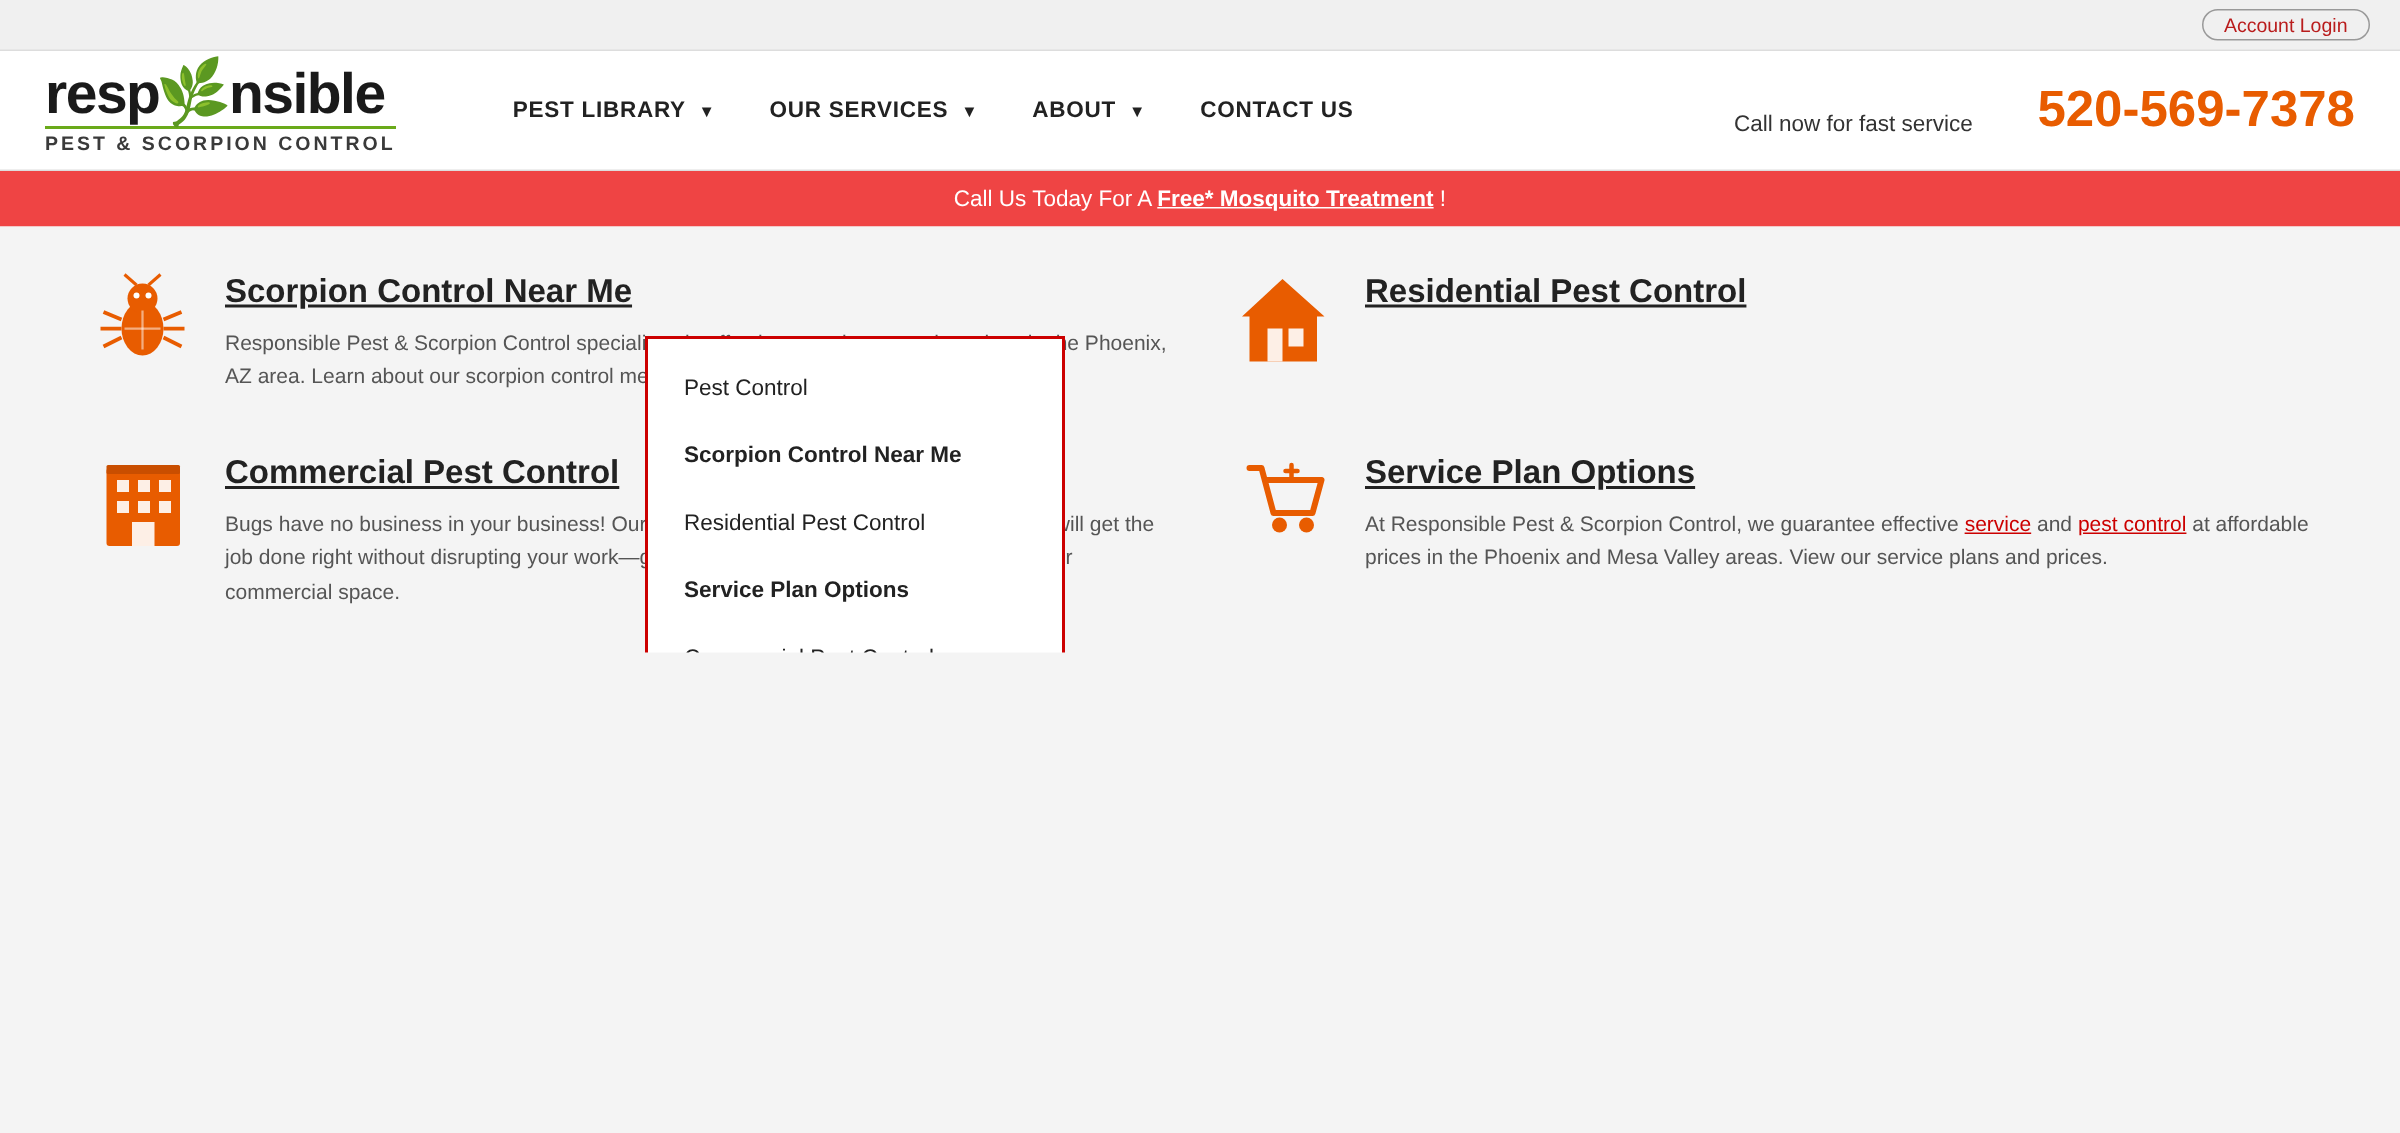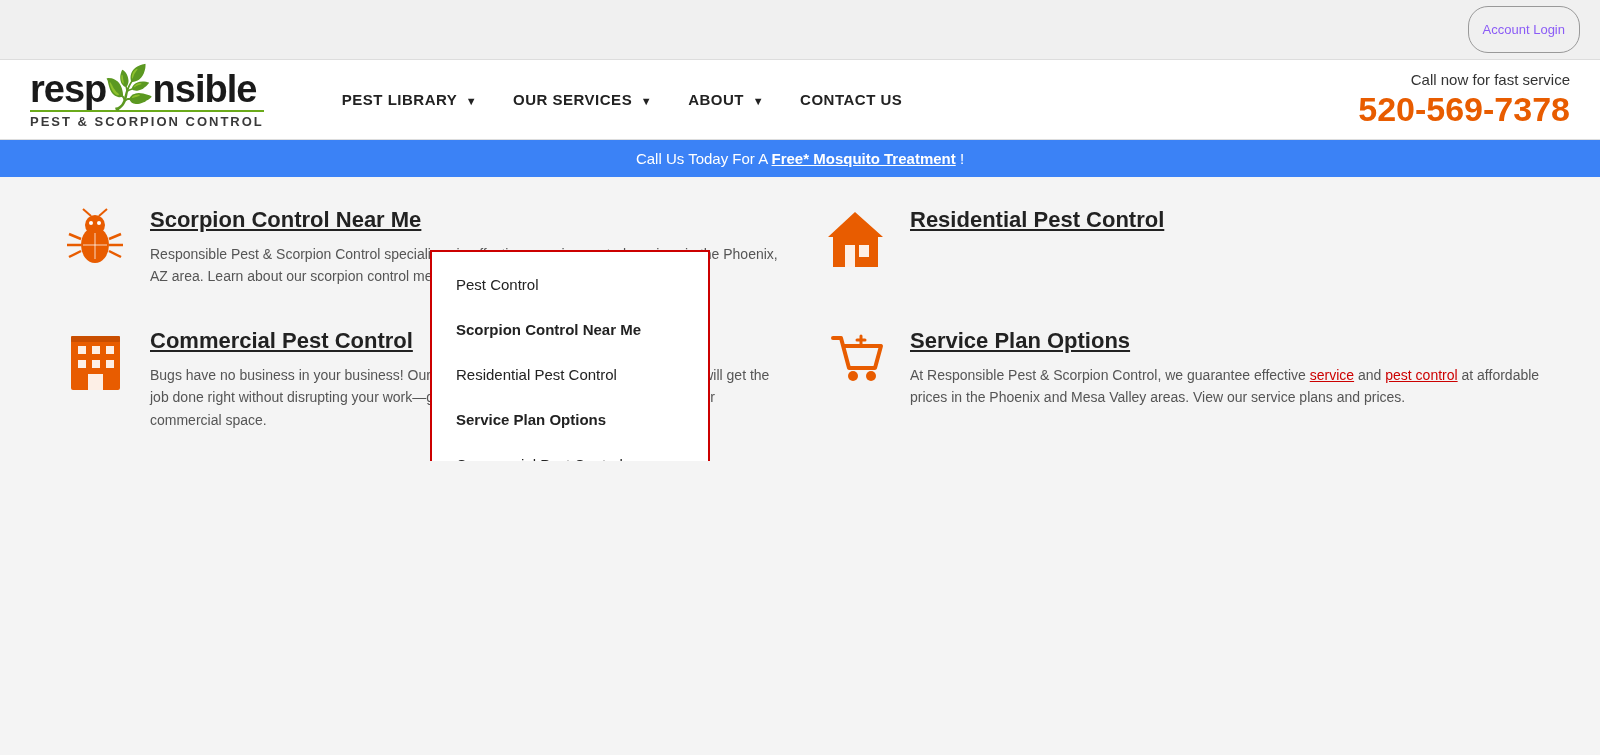--- a/index.html
+++ b/index.html
@@ -8,25 +8,25 @@
     
     .top-bar {
       background: #f0f0f0;
       text-align: right;
       padding: 6px 20px;
       border-bottom: 1px solid #ddd;
     }
     .top-bar button {
       border: 1px solid #999;
       background: transparent;
-      padding: 15px 14px;
+      padding: 2px 14px;
       border-radius: 20px;
       cursor: pointer;
       font-size: 13px;
-      color: #8b5cf6;
+      color: #b91c1c;
     }
 
     
     .header {
       background: #fff;
       display: flex;
       align-items: center;
       padding: 10px 30px;
       border-bottom: 1px solid #ddd;
       position: relative;
@@ -73,39 +73,38 @@
       text-transform: uppercase;
       letter-spacing: 0.5px;
       white-space: nowrap;
       position: relative;
     }
     .nav-item .arrow { font-size: 11px; margin-left: 4px; }
 
     
     .header-right {
       display: flex;
-      flex-direction: column;
       align-items: flex-end;
       margin-left: auto;
+      gap: 43px;
     }
     .call-text {
       font-size: 15px;
       color: #333;
       margin-bottom: 2px;
     }
     .phone-number {
       font-size: 34px;
       font-weight: bold;
       color: #e85c00;
-      margin-left: 20px;
     }
 
     
     .green-banner {
-      background: #3b82f6;
+      background: #ef4444;
       color: #fff;
       text-align: center;
       padding: 10px;
       font-size: 15px;
     }
     .green-banner a {
       color: #fff;
       font-weight: bold;
       text-decoration: underline;
     }

